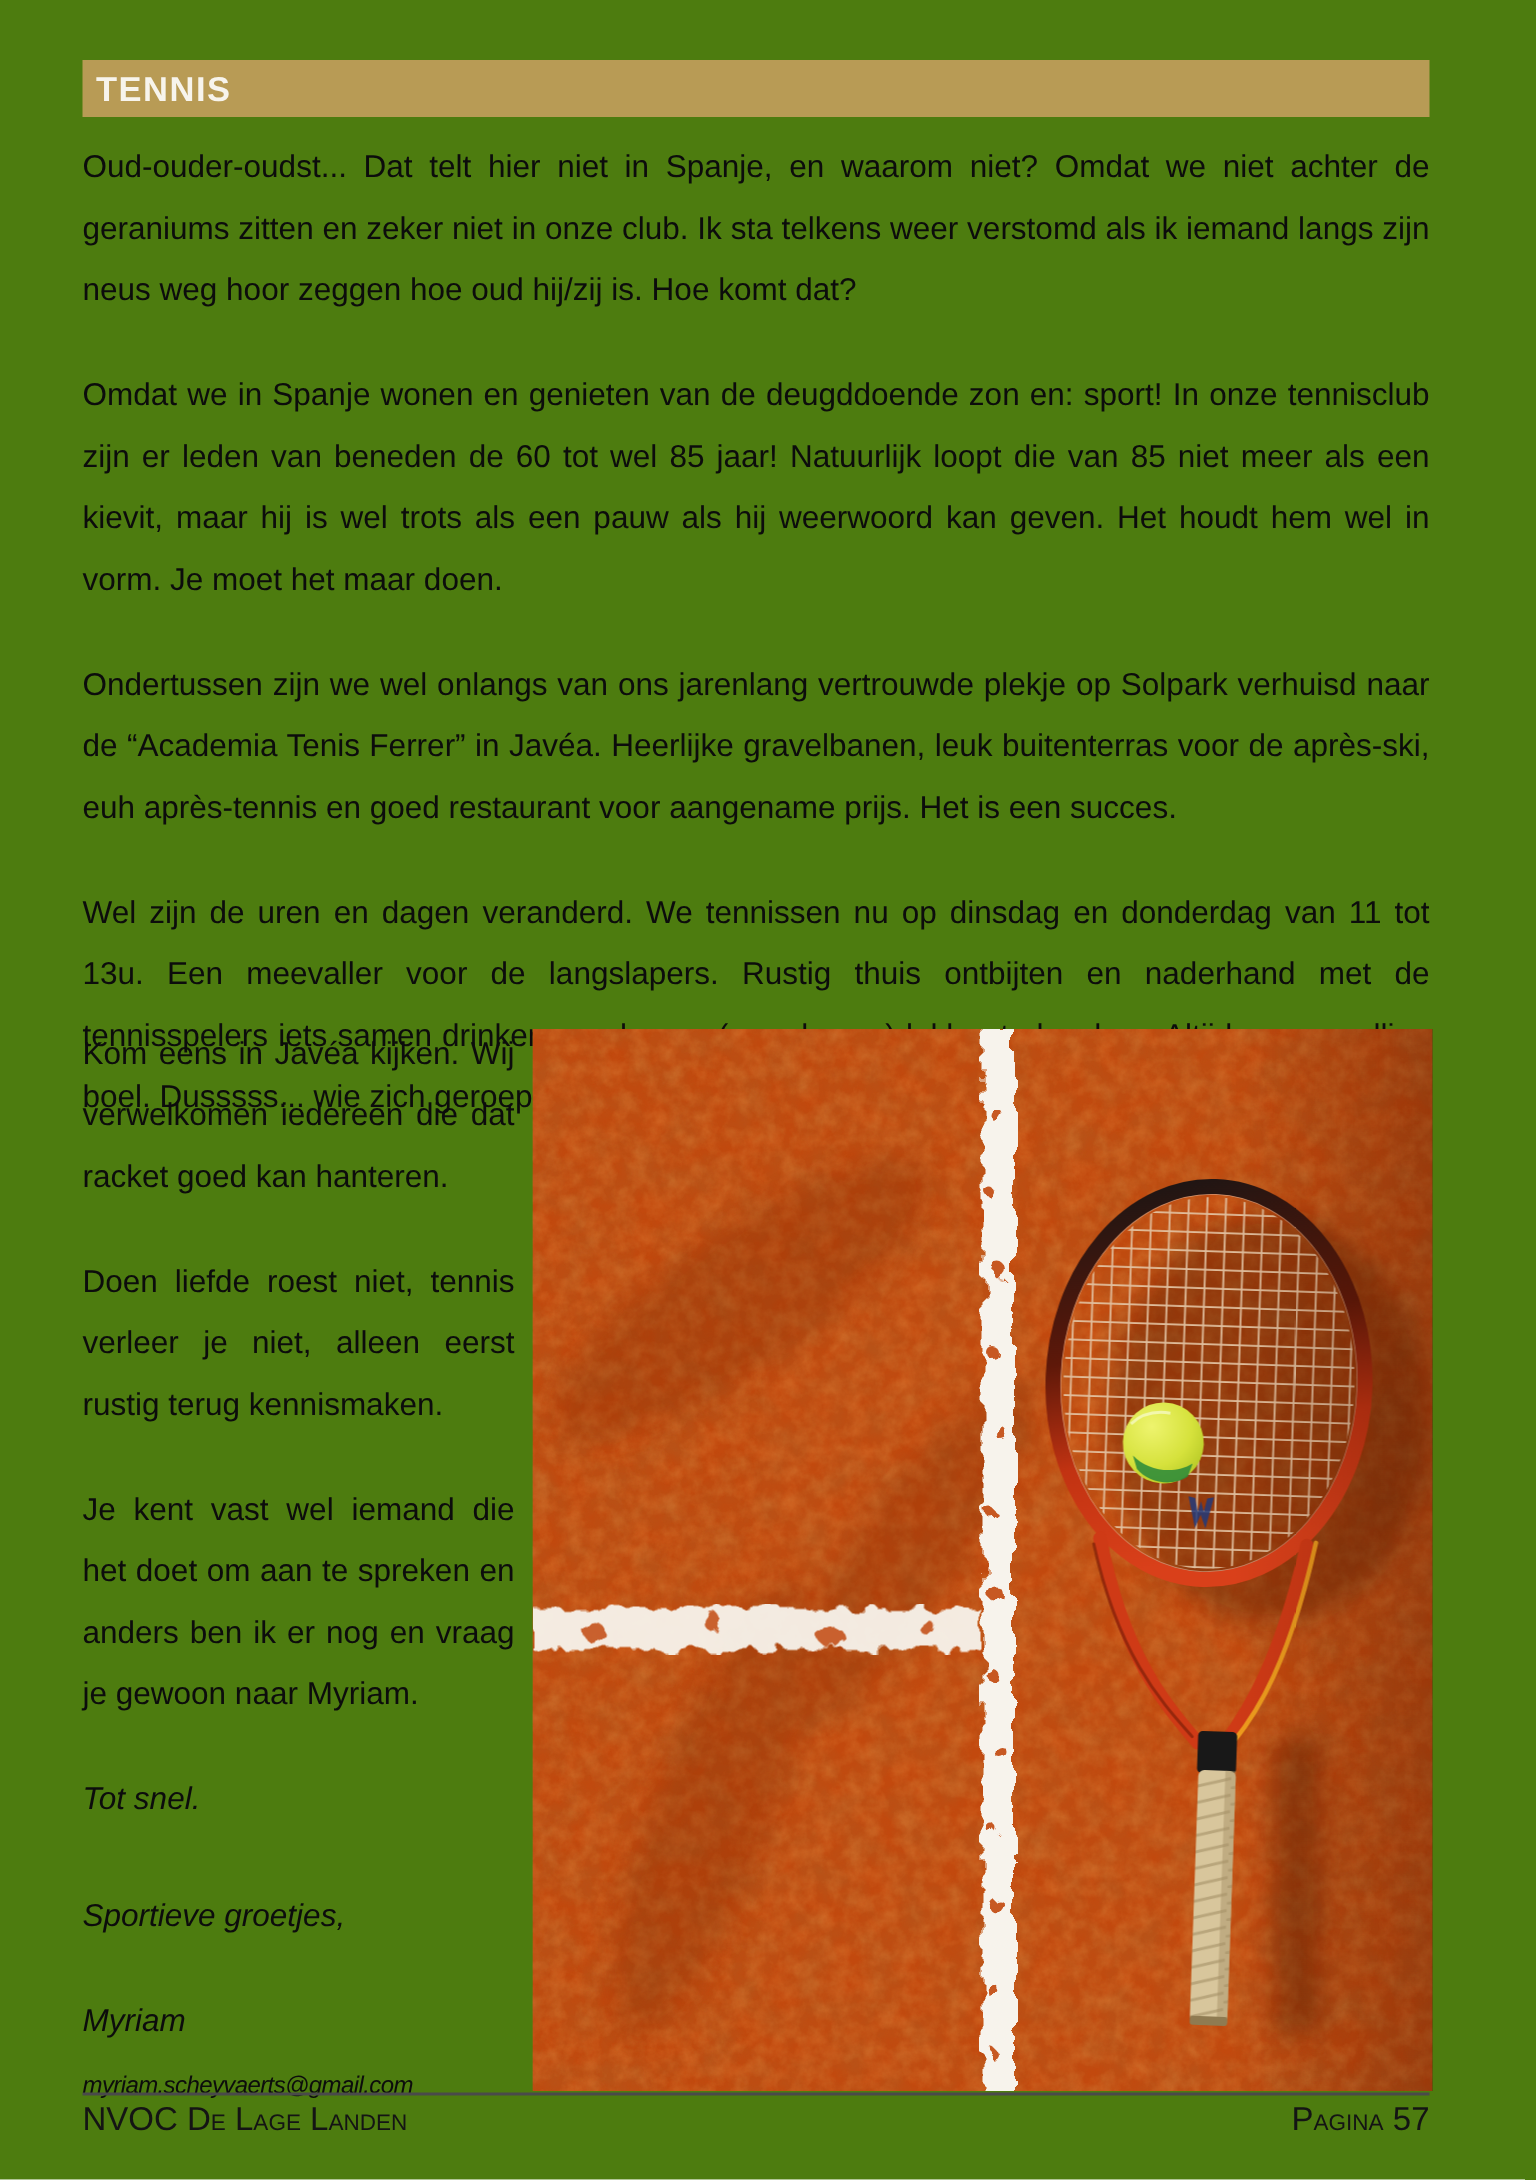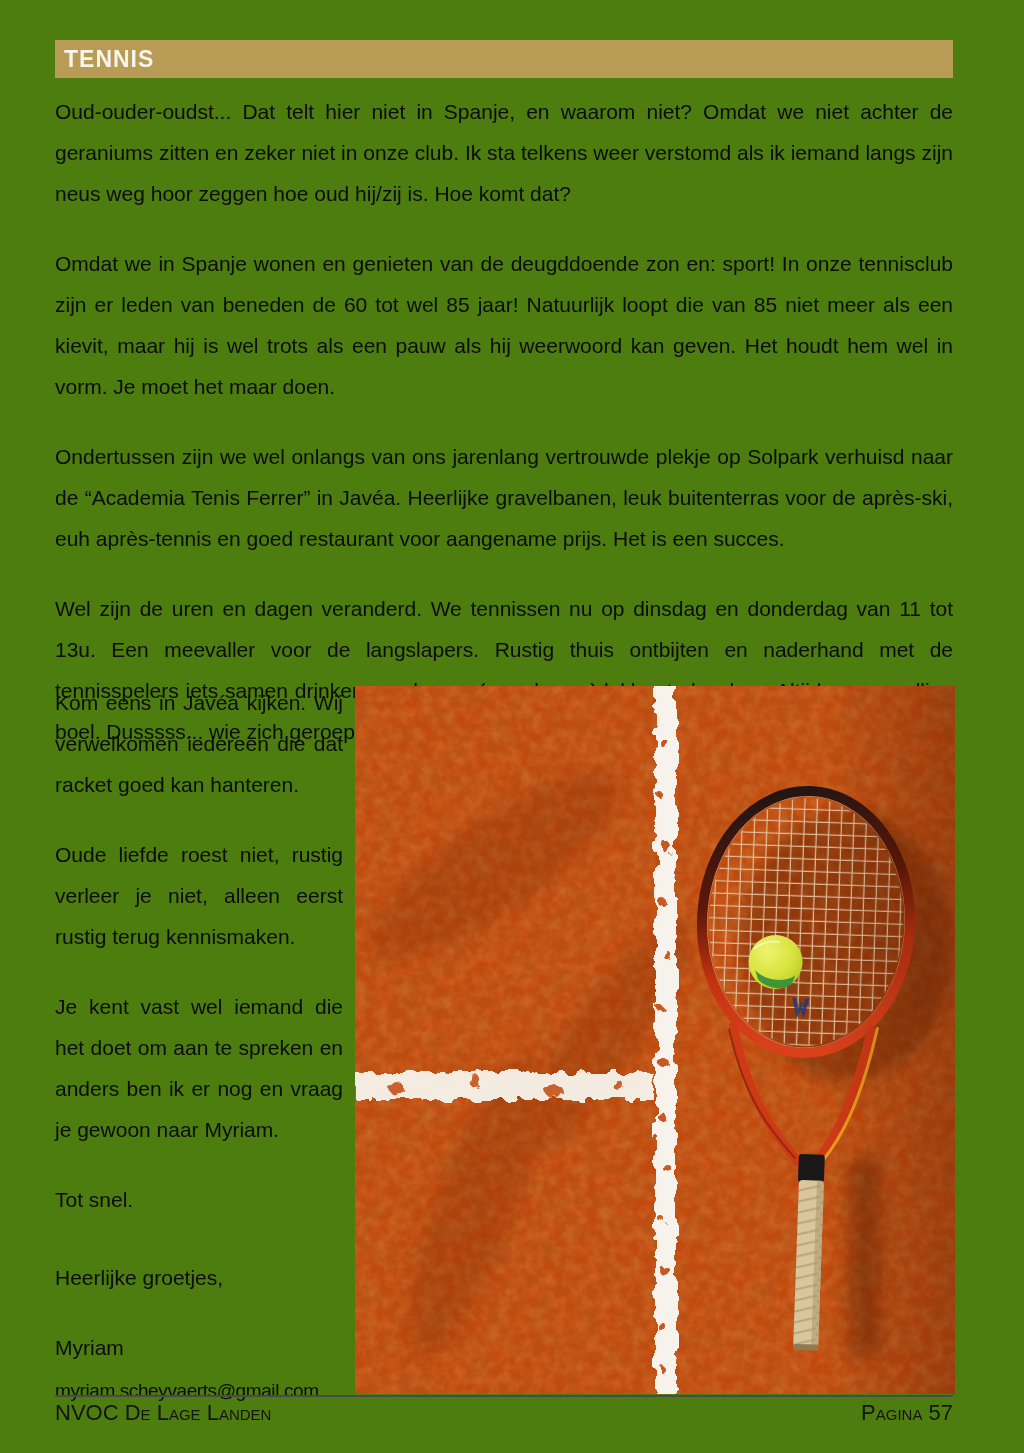--- a/index.html
+++ b/index.html
@@ -5,24 +5,24 @@
   html,body{margin:0;padding:0;background:#ffffff;}
   .page{position:relative;width:1024px;height:1453px;background:#4d7c0f;overflow:hidden;
         font-family:"Liberation Sans",sans-serif;color:#0c0c0c;}
   .banner{position:absolute;left:55px;top:40px;width:898px;height:38px;background:#b89b55;
           display:flex;align-items:center;}
   .banner-title{color:#f7f4ec;font-size:23px;font-weight:bold;letter-spacing:1px;padding-left:9px;}
   .main-text{position:absolute;left:55px;top:91px;width:898px;}
   .main-text p, .left-col p{margin:0 0 29px 0;font-size:21px;line-height:41px;
           text-align:justify;text-justify:inter-word;hyphens:none;}
   .left-col{position:absolute;left:55px;top:682px;width:288px;}
-  .left-col p.noj{text-align:left;}
+  .left-col p.noj{text-align:left;font-style:italic;}
   .left-col .signoff{margin-top:37px;}
   .left-col .sig-name{margin-bottom:0;}
-  .left-col .sig-email{margin-top:2px;font-size:19px;letter-spacing:-0.4px;}
+  .left-col .sig-email{margin-top:2px;font-size:16px;letter-spacing:-0.4px;}
   .photo{position:absolute;left:355px;top:686px;width:600px;height:708px;}
   .photo svg{display:block;}
   .footer-rule{position:absolute;left:55px;top:1395px;width:898px;height:2px;background:#4a4a4a;}
   .footer{position:absolute;left:55px;top:1400px;width:898px;display:flex;
           justify-content:space-between;align-items:baseline;}
   .footer span{font-variant:small-caps;font-size:22px;color:#141414;}
 </style>
 </head>
 <body>
 
@@ -34,24 +34,24 @@
 
   <div class="main-text">
     <p>Oud-ouder-oudst... Dat telt hier niet in Spanje, en waarom niet? Omdat we niet achter de geraniums zitten en zeker niet in onze club. Ik sta telkens weer verstomd als ik iemand langs zijn neus weg hoor zeggen hoe oud hij/zij is. Hoe komt dat?</p>
     <p>Omdat we in Spanje wonen en genieten van de deugddoende zon en: sport! In onze tennisclub zijn er leden van beneden de 60 tot wel 85 jaar! Natuurlijk loopt die van 85 niet meer als een kievit, maar hij is wel trots als een pauw als hij weerwoord kan geven. Het houdt hem wel in vorm. Je moet het maar doen.</p>
     <p>Ondertussen zijn we wel onlangs van ons jarenlang vertrouwde plekje op Solpark verhuisd naar de “Academia Tenis Ferrer” in Javéa. Heerlijke gravelbanen, leuk buitenterras voor de après-ski, euh après-tennis en goed restaurant voor aangename prijs. Het is een succes.</p>
     <p>Wel zijn de uren en dagen veranderd. We tennissen nu op dinsdag en donderdag van 11 tot 13u. Een meevaller voor de langslapers. Rustig thuis ontbijten en naderhand met de tennisspelers iets samen drinken om daarna (naar keuze) lekker te lunchen. Altijd een gezellige boel. Dusssss... wie zich geroepen voelt om zijn oude liefde weer “ter hand” te pakken. Doen!</p>
   </div>
 
   <div class="left-col">
     <p>Kom eens in Javéa kijken. Wij verwelkomen iedereen die dat racket goed kan hanteren.</p>
-    <p>Oude liefde roest niet, rustig verleer je niet, alleen eerst rustig terug kennismaken.</p>
+    <p>Doen liefde roest niet, tennis verleer je niet, alleen eerst rustig terug kennismaken.</p>
     <p>Je kent vast wel iemand die het doet om aan te spreken en anders ben ik er nog en vraag je gewoon naar Myriam.</p>
     <p class="noj">Tot snel.</p>
-    <p class="noj signoff">Heerlijke groetjes,</p>
+    <p class="noj signoff">Sportieve groetjes,</p>
     <p class="noj sig-name">Myriam</p>
     <p class="noj sig-email">myriam.scheyvaerts@gmail.com</p>
   </div>
 
   <div class="photo">
     <svg width="600" height="708" viewBox="0 0 600 708" xmlns="http://www.w3.org/2000/svg">
       <defs>
         <filter id="fdark" x="0" y="0" width="100%" height="100%">
           <feTurbulence type="fractalNoise" baseFrequency="0.045" numOctaves="5" seed="3"></feTurbulence>
           <feColorMatrix type="matrix" values="0 0 0 0 0.40, 0 0 0 0 0.12, 0 0 0 0 0.02, 0 0 0 1.2 -0.28"></feColorMatrix>

